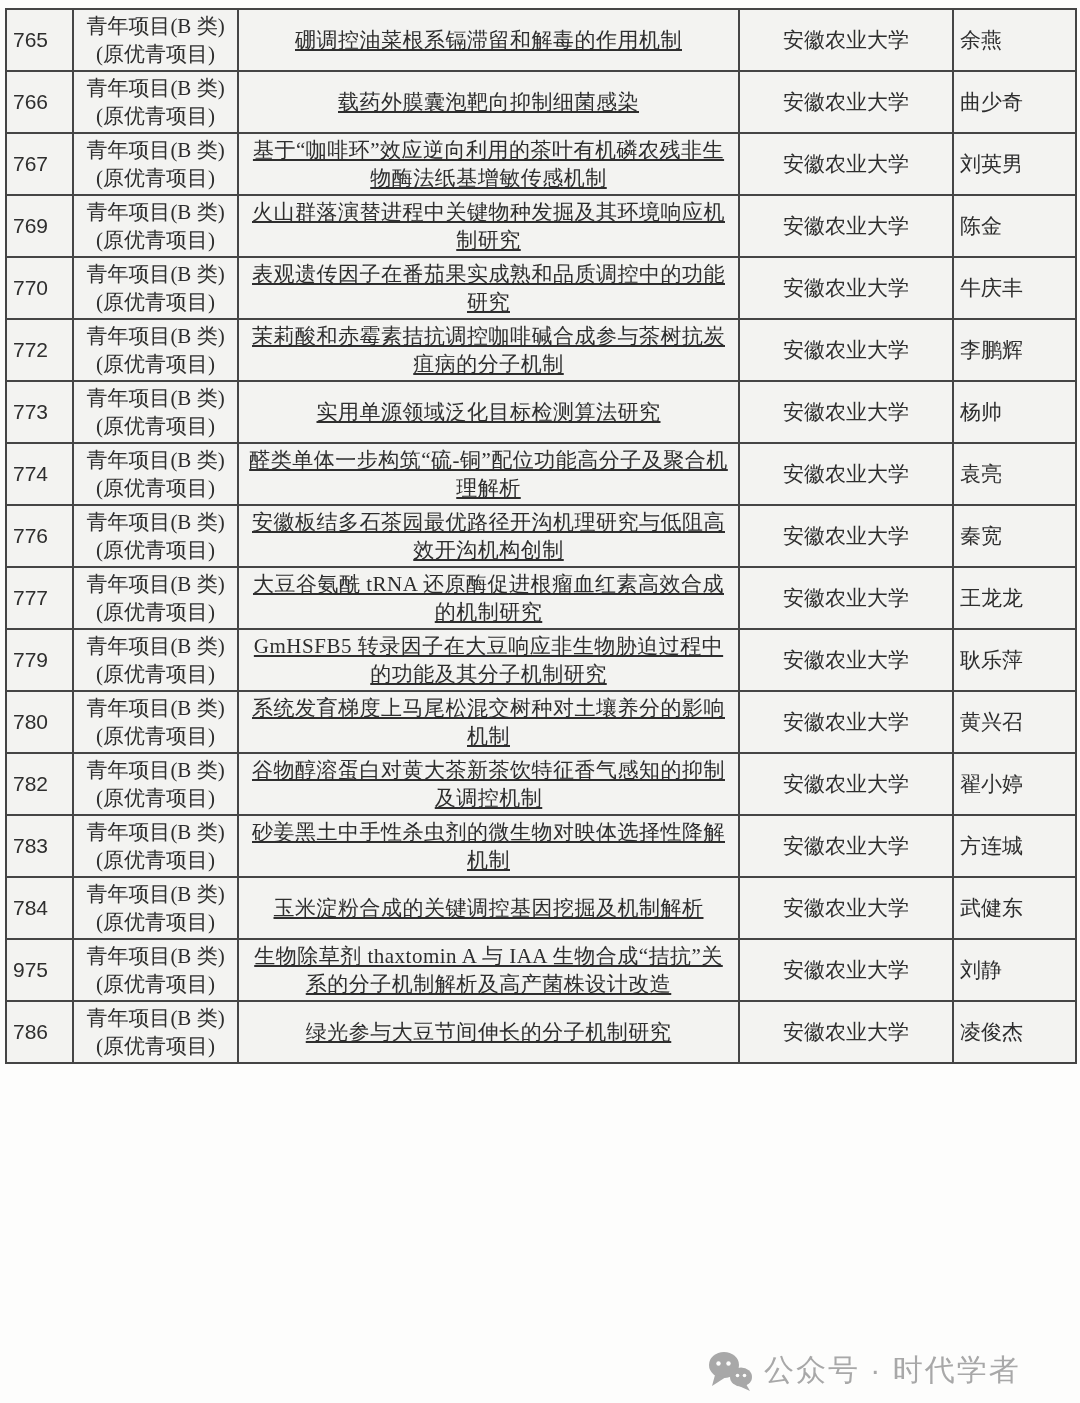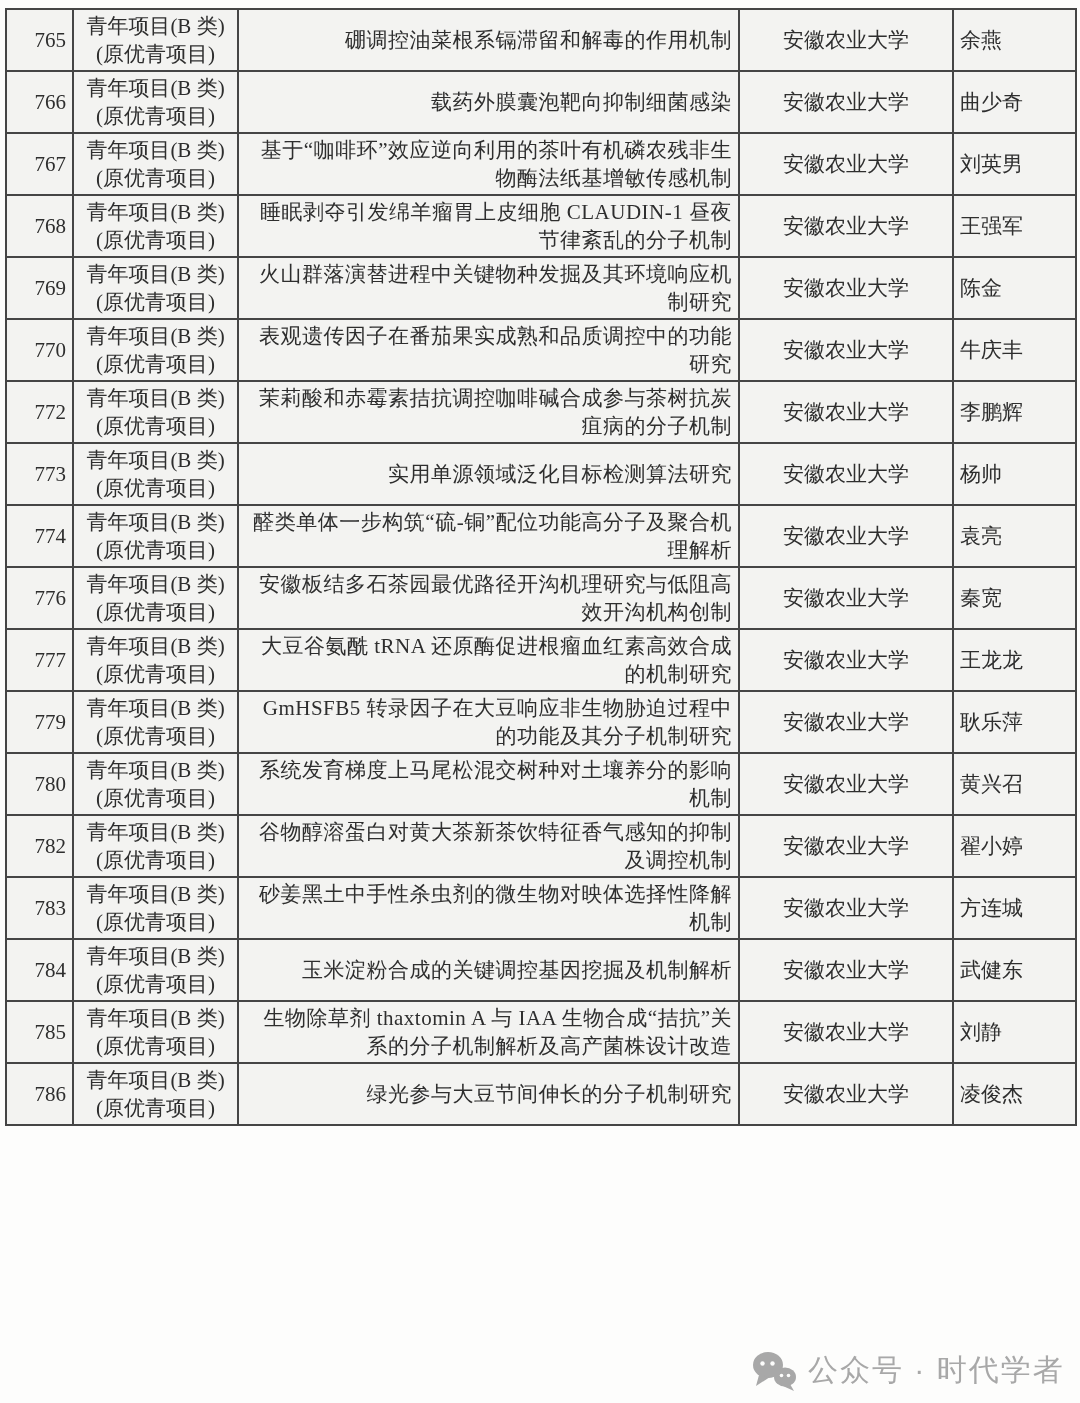--- a/index.html
+++ b/index.html
@@ -30,40 +30,41 @@
   table.project-table td {
     border: 2px solid #454545;
     vertical-align: middle;
     font-size: 21px;
     line-height: 28px;
     padding: 2px 6px;
     overflow: hidden;
   }
   tr.project-row { height: 58px; }
   td.col-id {
-    text-align: right;
+    text-align: left;
     font-size: 22px;
-    font-family: Liberation Serif, serif;
+    font-family: Liberation Sans, sans-serif;
   }
   td.col-type { text-align: center; padding: 2px 2px; }
   td.col-type .type-line { display: block; white-space: nowrap; }
   td.col-title {
-    text-align: right;
+    text-align: center;
     padding-left: 12px;
     padding-right: 8px;
     letter-spacing: 0.5px;
+    text-decoration: underline;
   }
   td.col-org {
     text-align: center;
     padding-left: 10px;
   }
   td.col-name { text-align: left; }
   .watermark {
     position: absolute;
-    left: 752px;
+    left: 708px;
     top: 1342px;
     display: flex;
     align-items: center;
     gap: 10px;
     color: #a8a8a8;
     font-size: 30px;
     letter-spacing: 2px;
     font-family: "Liberation Sans", "DejaVu Sans", sans-serif;
     white-space: nowrap;
   }
@@ -133,38 +134,20 @@
         <span>基于“咖啡环”效应逆向利用的茶叶有机磷农残非生物酶法纸基增敏传感机制</span>
       </td>
       <td class="col-org">
         <span>安徽农业大学</span>
       </td>
       <td class="col-name">
         <span>刘英男</span>
       </td>
     </tr>
 
-    <tr class="project-row">
-      <td class="col-id">
-        <span>768</span>
-      </td>
-      <td class="col-type">
-        <span class="type-line">青年项目(B 类)</span>
-        <span class="type-line">(原优青项目)</span>
-      </td>
-      <td class="col-title">
-        <span>睡眠剥夺引发绵羊瘤胃上皮细胞 CLAUDIN-1 昼夜节律紊乱的分子机制</span>
-      </td>
-      <td class="col-org">
-        <span>安徽农业大学</span>
-      </td>
-      <td class="col-name">
-        <span>王强军</span>
-      </td>
-    </tr>
 
     <tr class="project-row">
       <td class="col-id">
         <span>769</span>
       </td>
       <td class="col-type">
         <span class="type-line">青年项目(B 类)</span>
         <span class="type-line">(原优青项目)</span>
       </td>
       <td class="col-title">
@@ -386,21 +369,21 @@
       <td class="col-org">
         <span>安徽农业大学</span>
       </td>
       <td class="col-name">
         <span>武健东</span>
       </td>
     </tr>
 
     <tr class="project-row">
       <td class="col-id">
-        <span>785</span>
+        <span>975</span>
       </td>
       <td class="col-type">
         <span class="type-line">青年项目(B 类)</span>
         <span class="type-line">(原优青项目)</span>
       </td>
       <td class="col-title">
         <span>生物除草剂 thaxtomin A 与 IAA 生物合成“拮抗”关系的分子机制解析及高产菌株设计改造</span>
       </td>
       <td class="col-org">
         <span>安徽农业大学</span>

